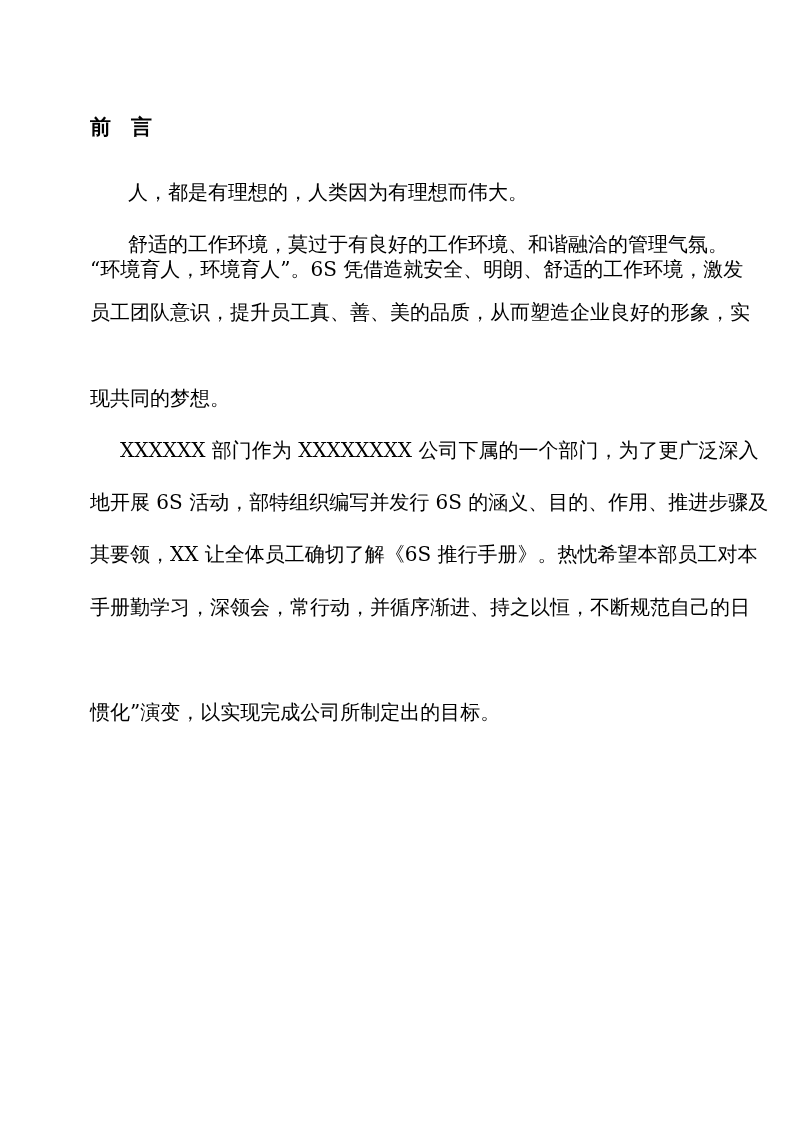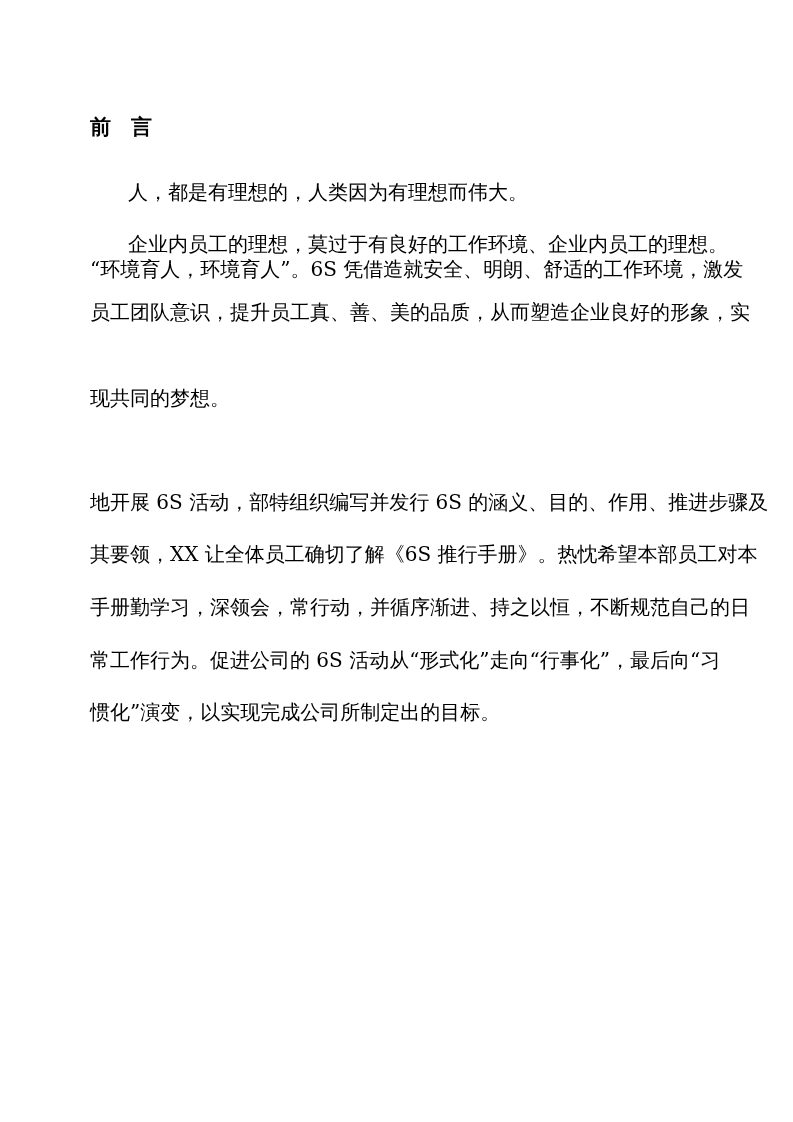--- a/index.html
+++ b/index.html
@@ -64,24 +64,24 @@
 <body>
 
 <div class="page">
 
   <div class="heading">
     <span>前</span><span class="gap"></span><span>言</span>
   </div>
 
   <div class="line indent" style="top:180px;">人，都是有理想的，人类因为有理想而伟大。</div>
 
-  <div class="line indent justify" style="top:232px;">企业内员工的理想，莫过于有良好的工作环境、企业内员工的理想。</div>
+  <div class="line indent justify" style="top:232px;">舒适的工作环境，莫过于有良好的工作环境、和谐融洽的管理气氛。</div>
   <div class="line justify" style="top:257px;">“环境育人，环境育人”。6S 凭借造就安全、明朗、舒适的工作环境，激发</div>
   <div class="line justify" style="top:300px;">员工团队意识，提升员工真、善、美的品质，从而塑造企业良好的形象，实</div>
   <div class="line" style="top:386px;">现共同的梦想。</div>
 
+  <div class="line indent-sm justify" style="top:438px;">XXXXXX 部门作为 XXXXXXXX 公司下属的一个部门，为了更广泛深入</div>
   <div class="line justify" style="top:490px;">地开展 6S 活动，部特组织编写并发行 6S 的涵义、目的、作用、推进步骤及</div>
   <div class="line justify" style="top:542px;">其要领，XX 让全体员工确切了解《6S 推行手册》。热忱希望本部员工对本</div>
   <div class="line justify" style="top:595px;">手册勤学习，深领会，常行动，并循序渐进、持之以恒，不断规范自己的日</div>
-  <div class="line justify" style="top:648px;">常工作行为。促进公司的 6S 活动从“形式化”走向“行事化”，最后向“习</div>
   <div class="line" style="top:700px;">惯化”演变，以实现完成公司所制定出的目标。</div>
 
 </div>
 
 </body></html>

